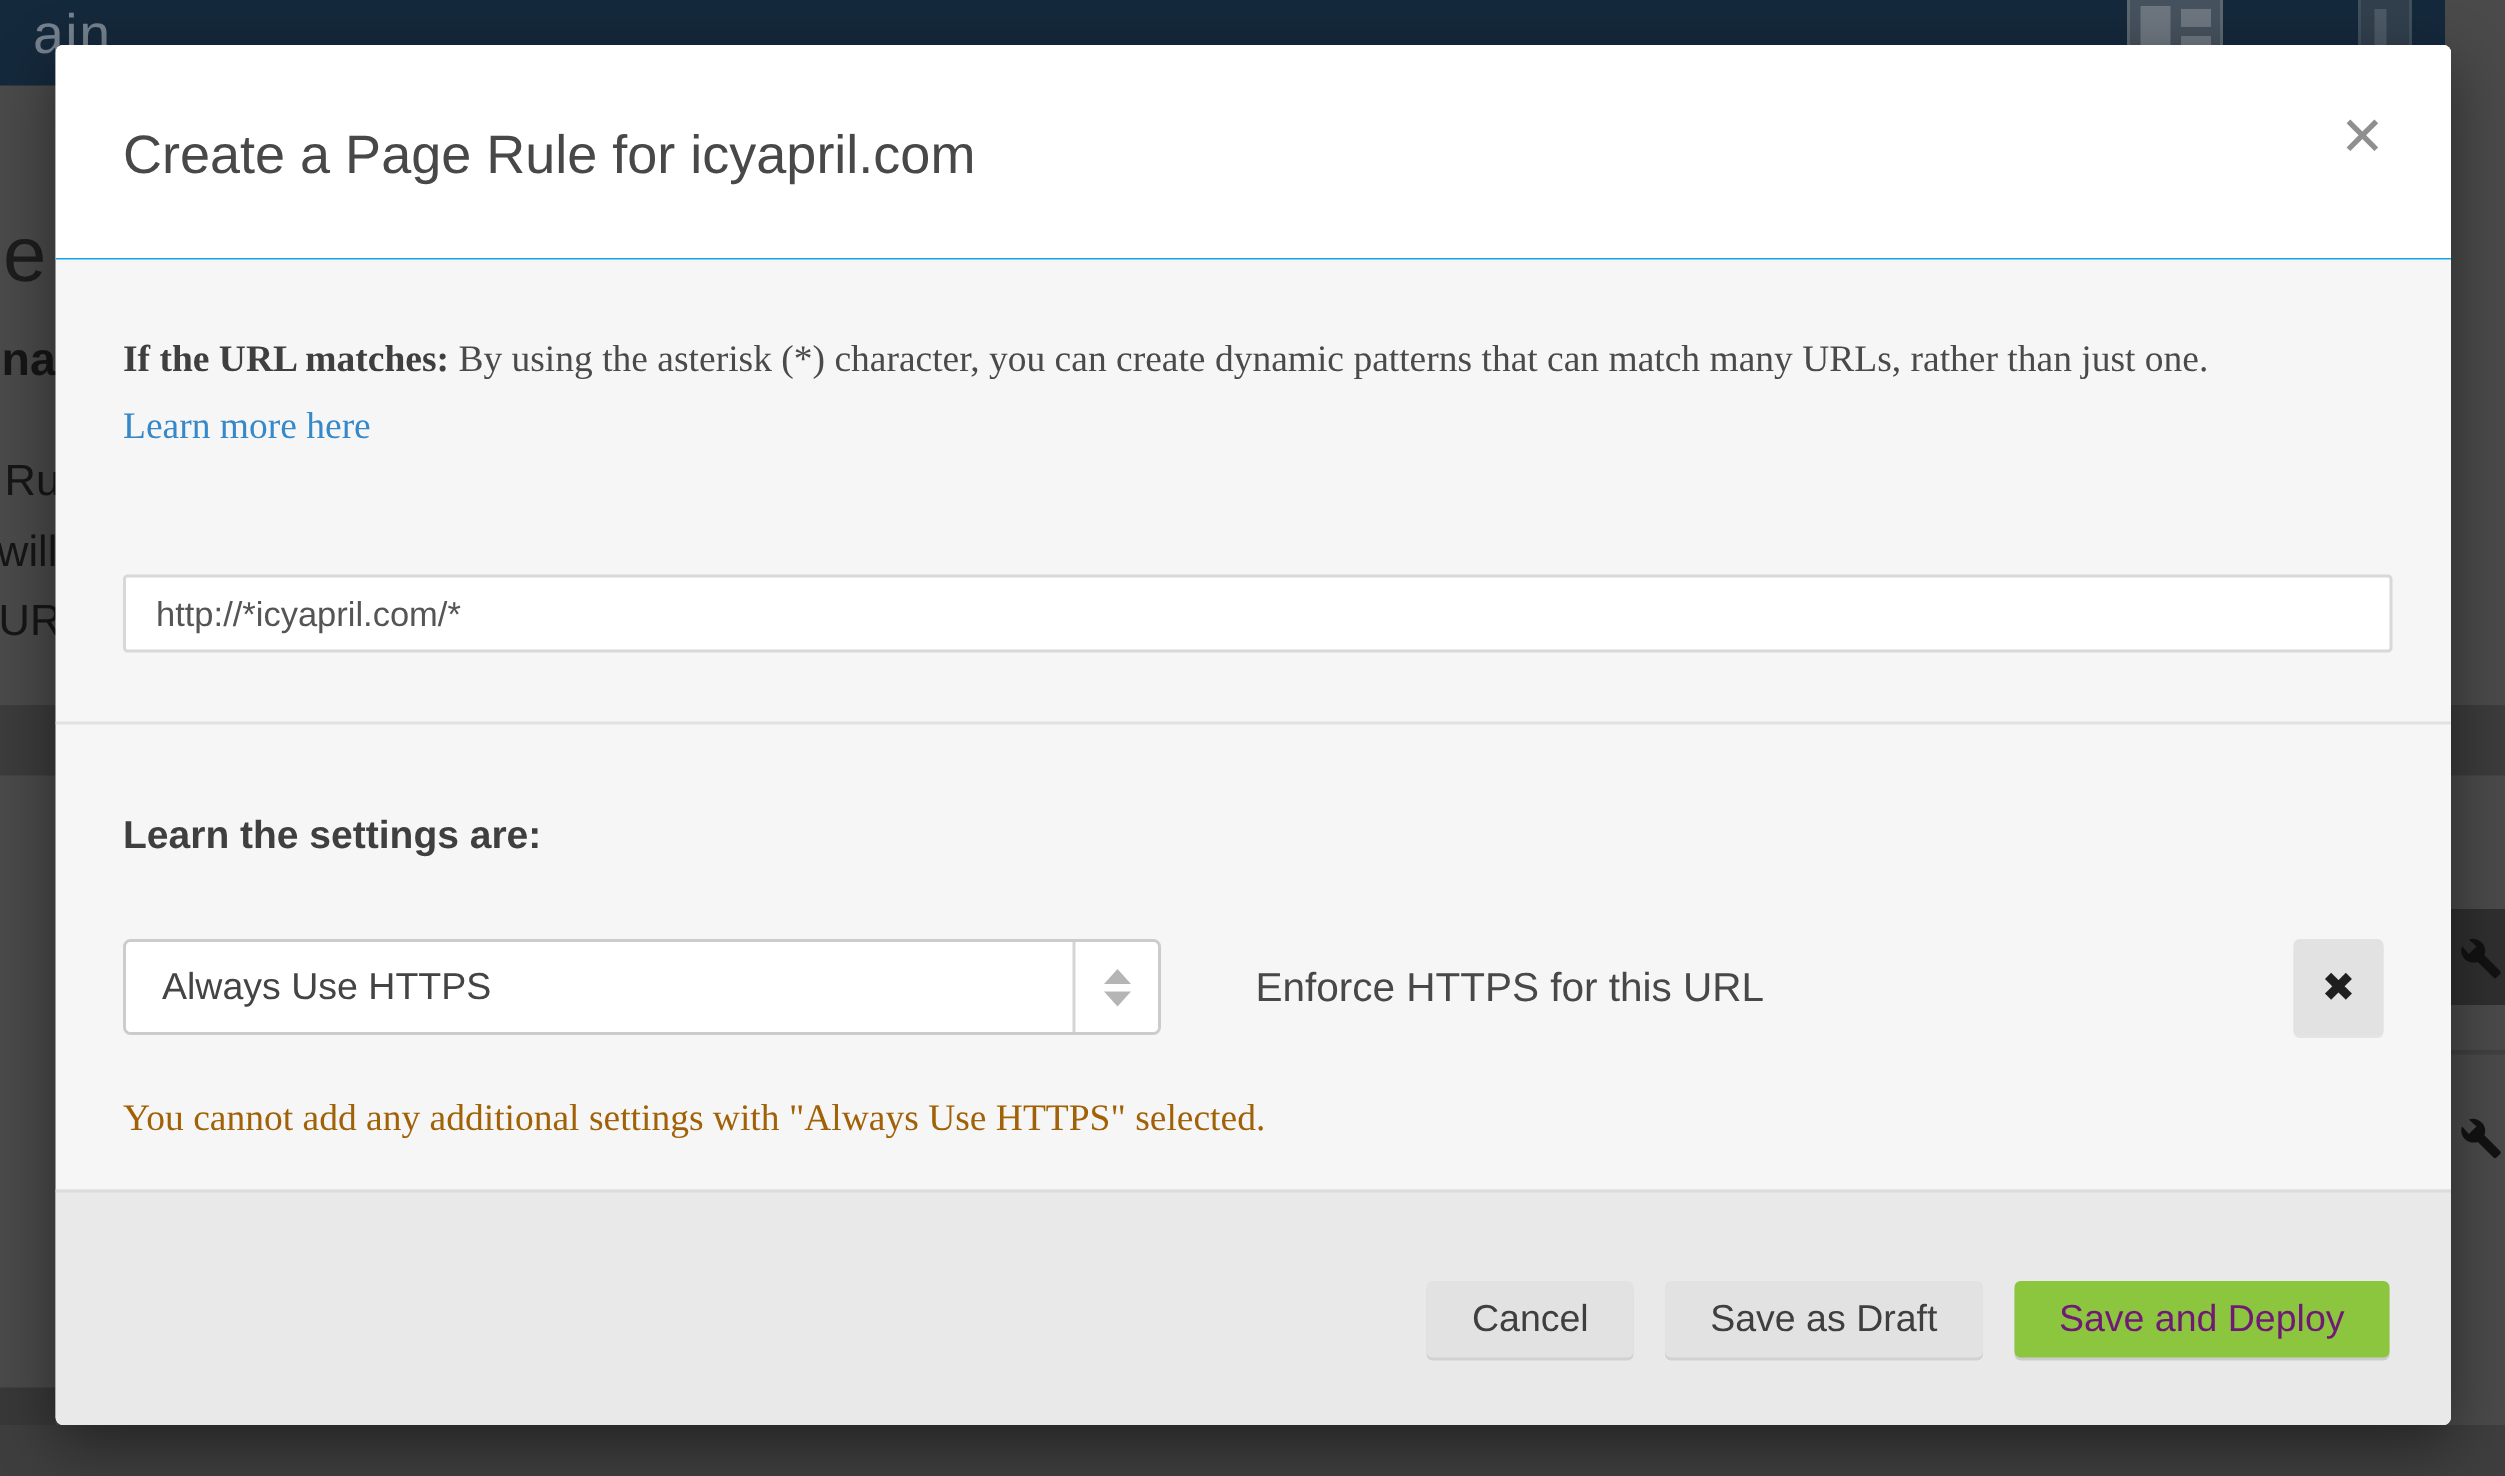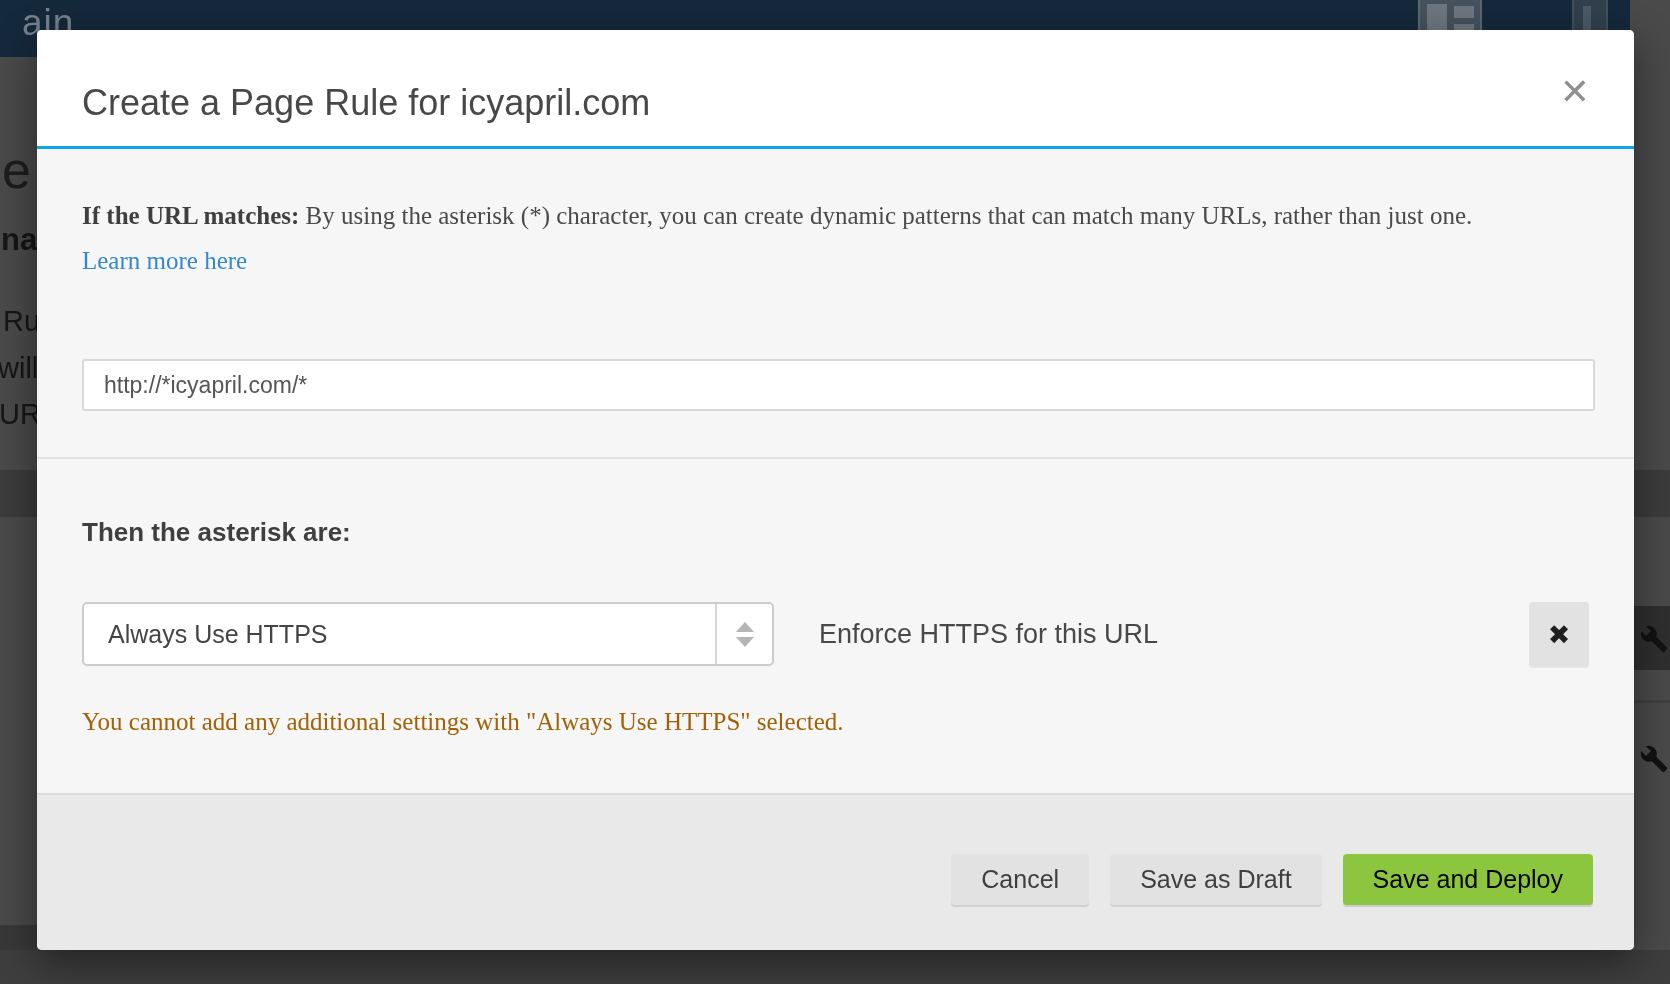--- a/index.html
+++ b/index.html
@@ -56,22 +56,22 @@
   .bg-side-btn svg { width: 34px; height: 34px; fill: #121212; margin-left: 2px; }
   .bg-row-line { position: absolute; left: 1634px; width: 36px; height: 3px; background: #404040; }
 
   
   .modal {
     position: absolute; left: 37px; top: 30px; width: 1597px; height: 920px;
     background: #f6f6f6; border-radius: 5px; overflow: hidden;
     box-shadow: 0 12px 40px rgba(0,0,0,0.45);
   }
   .modal-header {
-    position: relative; height: 119px; background: #ffffff;
-    border-bottom: 3px solid #0ea5e9;
+    position: relative; height: 143px; background: #ffffff;
+    border-bottom: 1px solid #0ea5e9;
   }
   .modal-title {
     position: absolute; left: 45px; top: 52px;
     font-size: 36px; color: #484848; font-weight: 400;
   }
   .modal-close {
     position: absolute; right: 44px; top: 44px;
     font-size: 36px; color: #8f8f8f; line-height: 1;
     cursor: pointer; background: none; border: none;
     font-family: "DejaVu Sans", sans-serif;
@@ -109,21 +109,21 @@
   }
   .tri-up {
     width: 0; height: 0; border-left: 9px solid transparent;
     border-right: 9px solid transparent; border-bottom: 10px solid #b5b5b5;
     margin-bottom: 5px;
   }
   .tri-down {
     width: 0; height: 0; border-left: 9px solid transparent;
     border-right: 9px solid transparent; border-top: 10px solid #b5b5b5;
   }
-  .setting-desc { margin-left: 45px; font-size: 27px; color: #484848; }
+  .setting-desc { margin-left: 63px; font-size: 27px; color: #484848; }
   .setting-remove {
     margin-left: auto; width: 60px; height: 64px;
     background: #e2e2e2; border: none; border-radius: 4px;
     font-size: 27px; color: #1f1f1f; cursor: pointer;
     box-shadow: 0 2px 0 rgba(0,0,0,0.07);
     font-family: "DejaVu Sans", sans-serif;
   }
   .setting-note { margin-top: 42px; font-size: 25px; color: #a16207; font-family: Liberation Serif, serif; }
 
   .modal-footer {
@@ -131,21 +131,21 @@
     background: #e9e9e9; border-top: 2px solid #dcdcdc;
     display: flex; align-items: flex-start; justify-content: flex-end;
     padding: 59px 41px 0 0; gap: 21px;
   }
   .btn {
     height: 51px; border: none; border-radius: 4px; cursor: pointer;
     font-size: 25px; font-family: "Liberation Sans", "DejaVu Sans", sans-serif;
     padding: 0 30px;
   }
   .btn-gray { background: #e2e2e2; color: #3f3f3f; box-shadow: 0 2px 0 rgba(0,0,0,0.10); }
-  .btn-green { background: #8cc63f; color: #000000; box-shadow: 0 2px 0 rgba(0,0,0,0.12); }
+  .btn-green { background: #8cc63f; color: #701a75; box-shadow: 0 2px 0 rgba(0,0,0,0.12); }
 </style>
 </head>
 <body>
 
 <div class="stage">
 
   <div class="bg-page"></div>
 
   <div class="bg-topbar">
     <span class="partial-domain">ain.</span>
@@ -193,21 +193,21 @@
     <div class="section-url">
       <p class="lead">
         <strong>If the URL matches:</strong><span> By using the asterisk (*) character, you can create dynamic patterns that can match many URLs, rather than just one. </span><a>Learn more here</a>
       </p>
       <input class="url-input" type="text" value="http://*icyapril.com/*" style="">
     </div>
 
     <div class="section-divider"></div>
 
     <div class="section-settings">
-      <h2 class="settings-heading">Then the asterisk are:</h2>
+      <h2 class="settings-heading">Learn the settings are:</h2>
 
       <div class="setting-row">
         <div class="setting-select">
           <span class="value">Always Use HTTPS</span>
           <span class="spinner">
             <span class="tri-up"></span>
               <span class="tri-down"></span>
           </span>
         </div>
         <span class="setting-desc">Enforce HTTPS for this URL</span>

